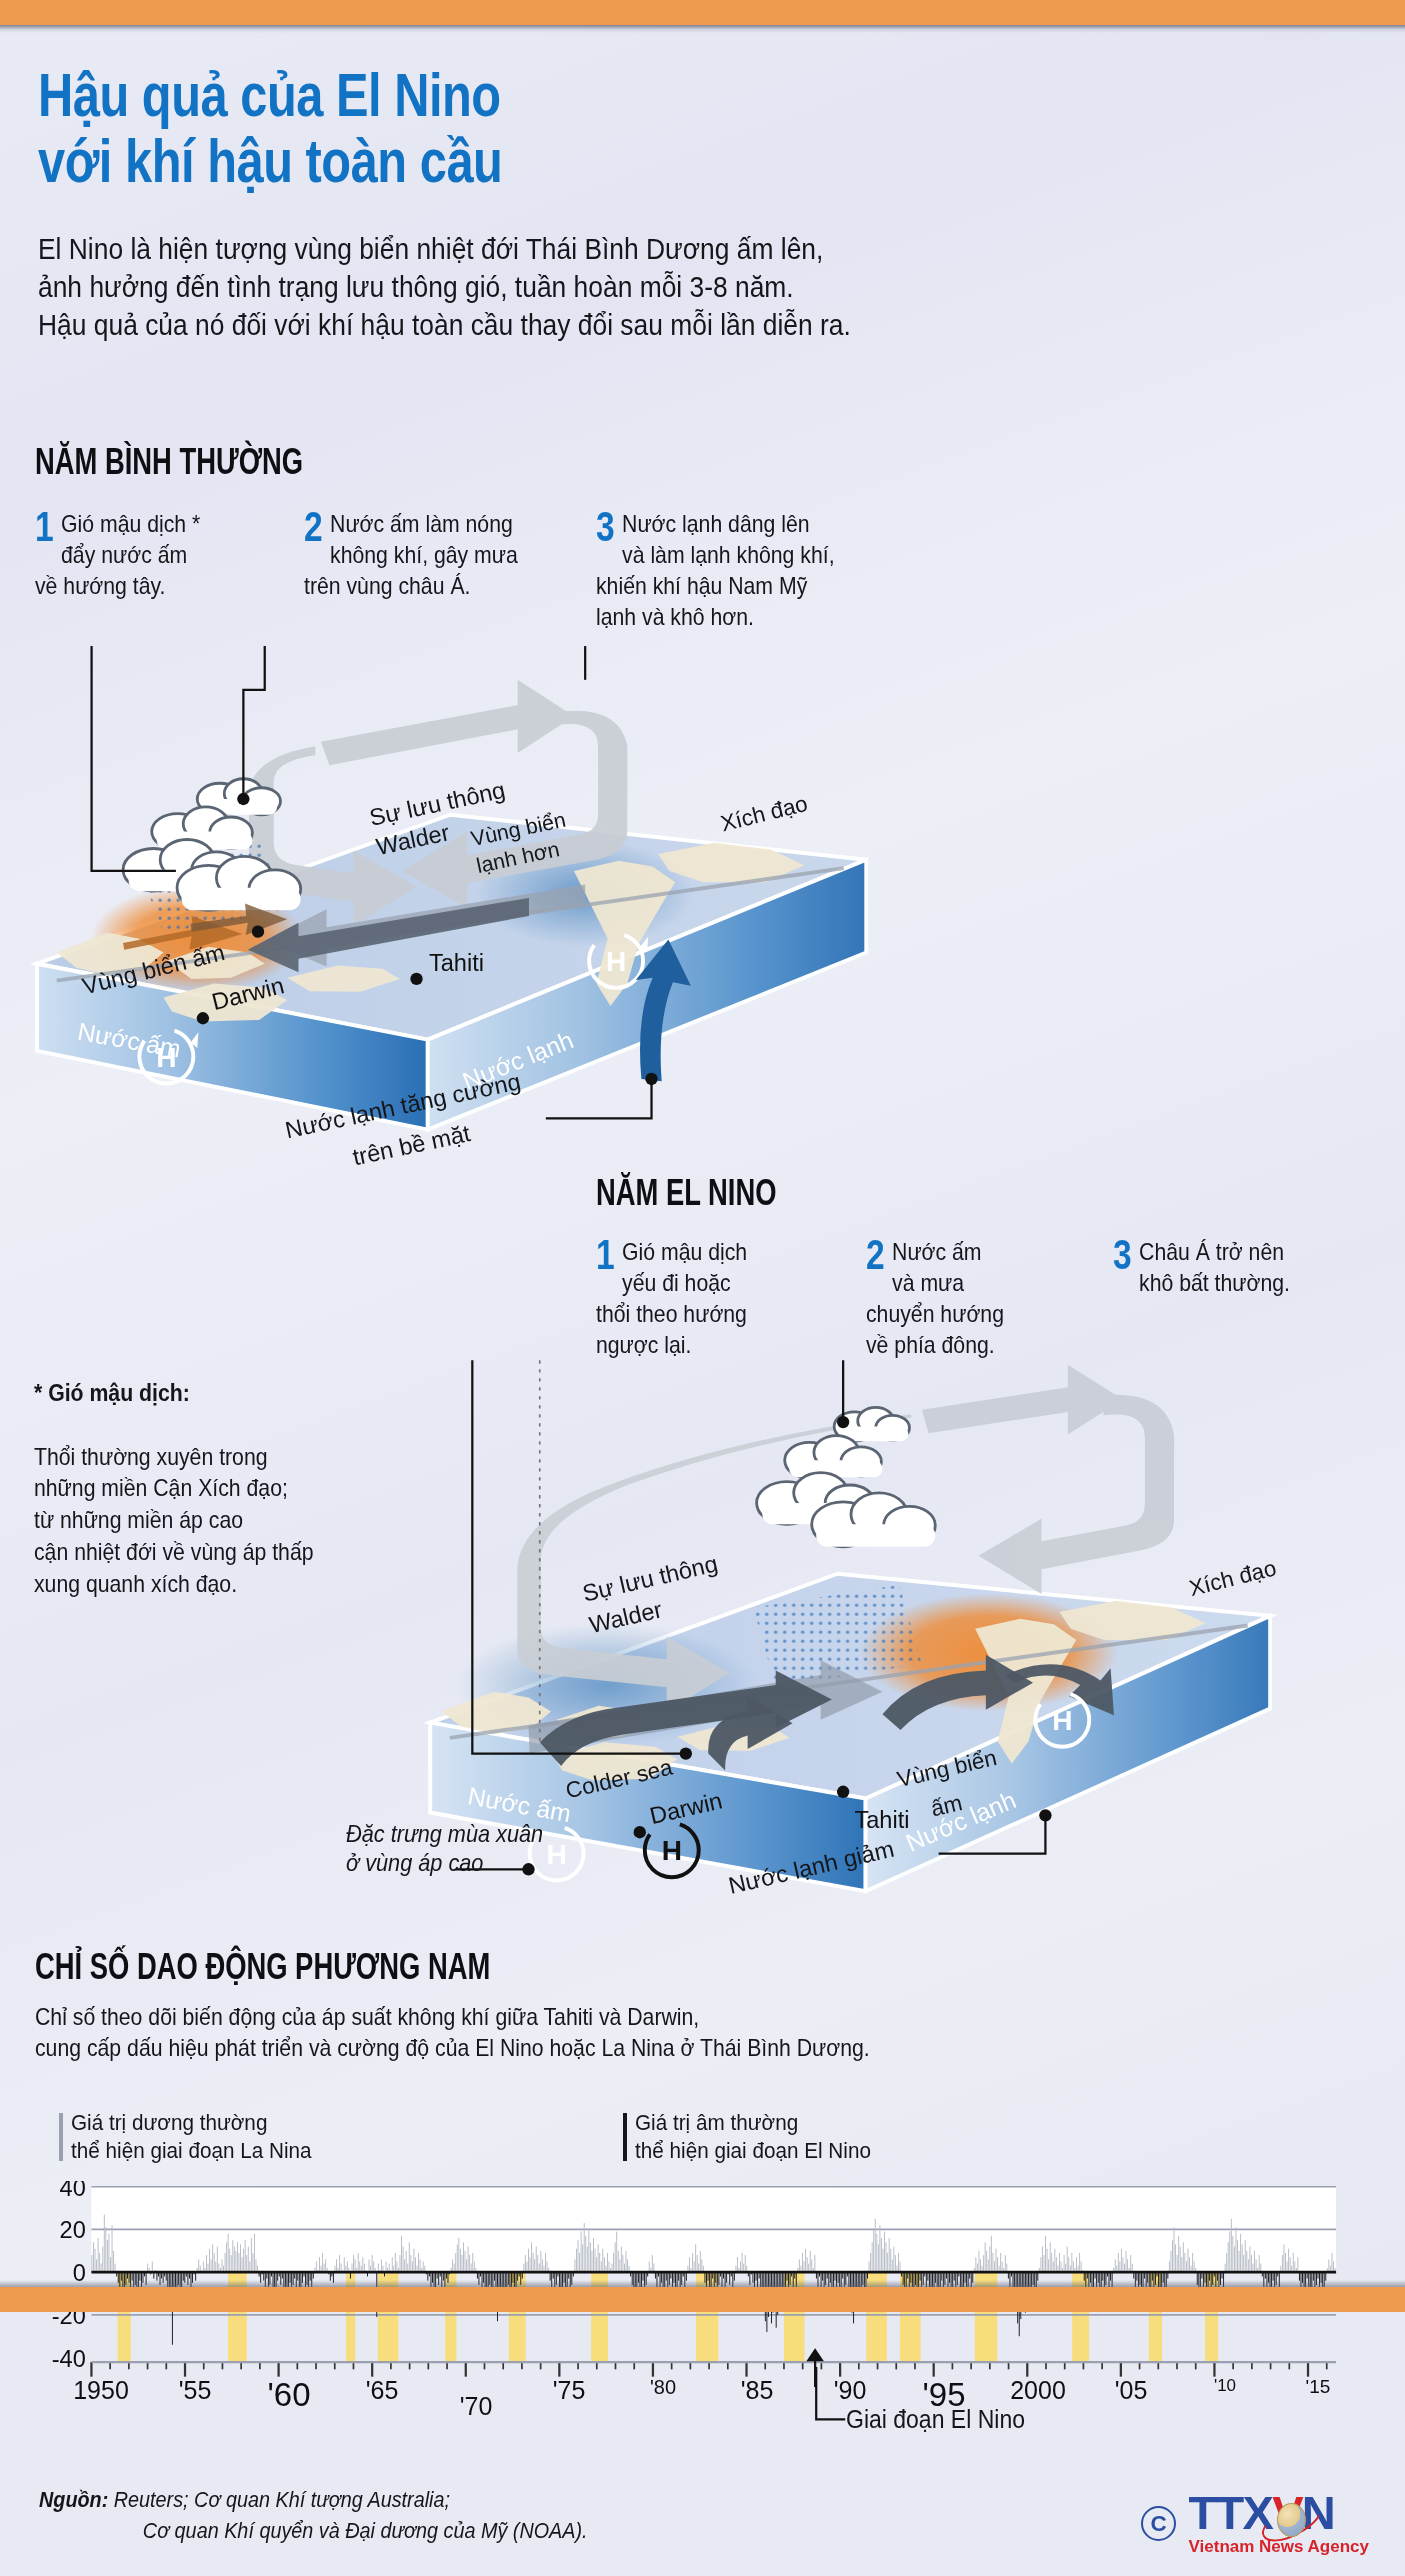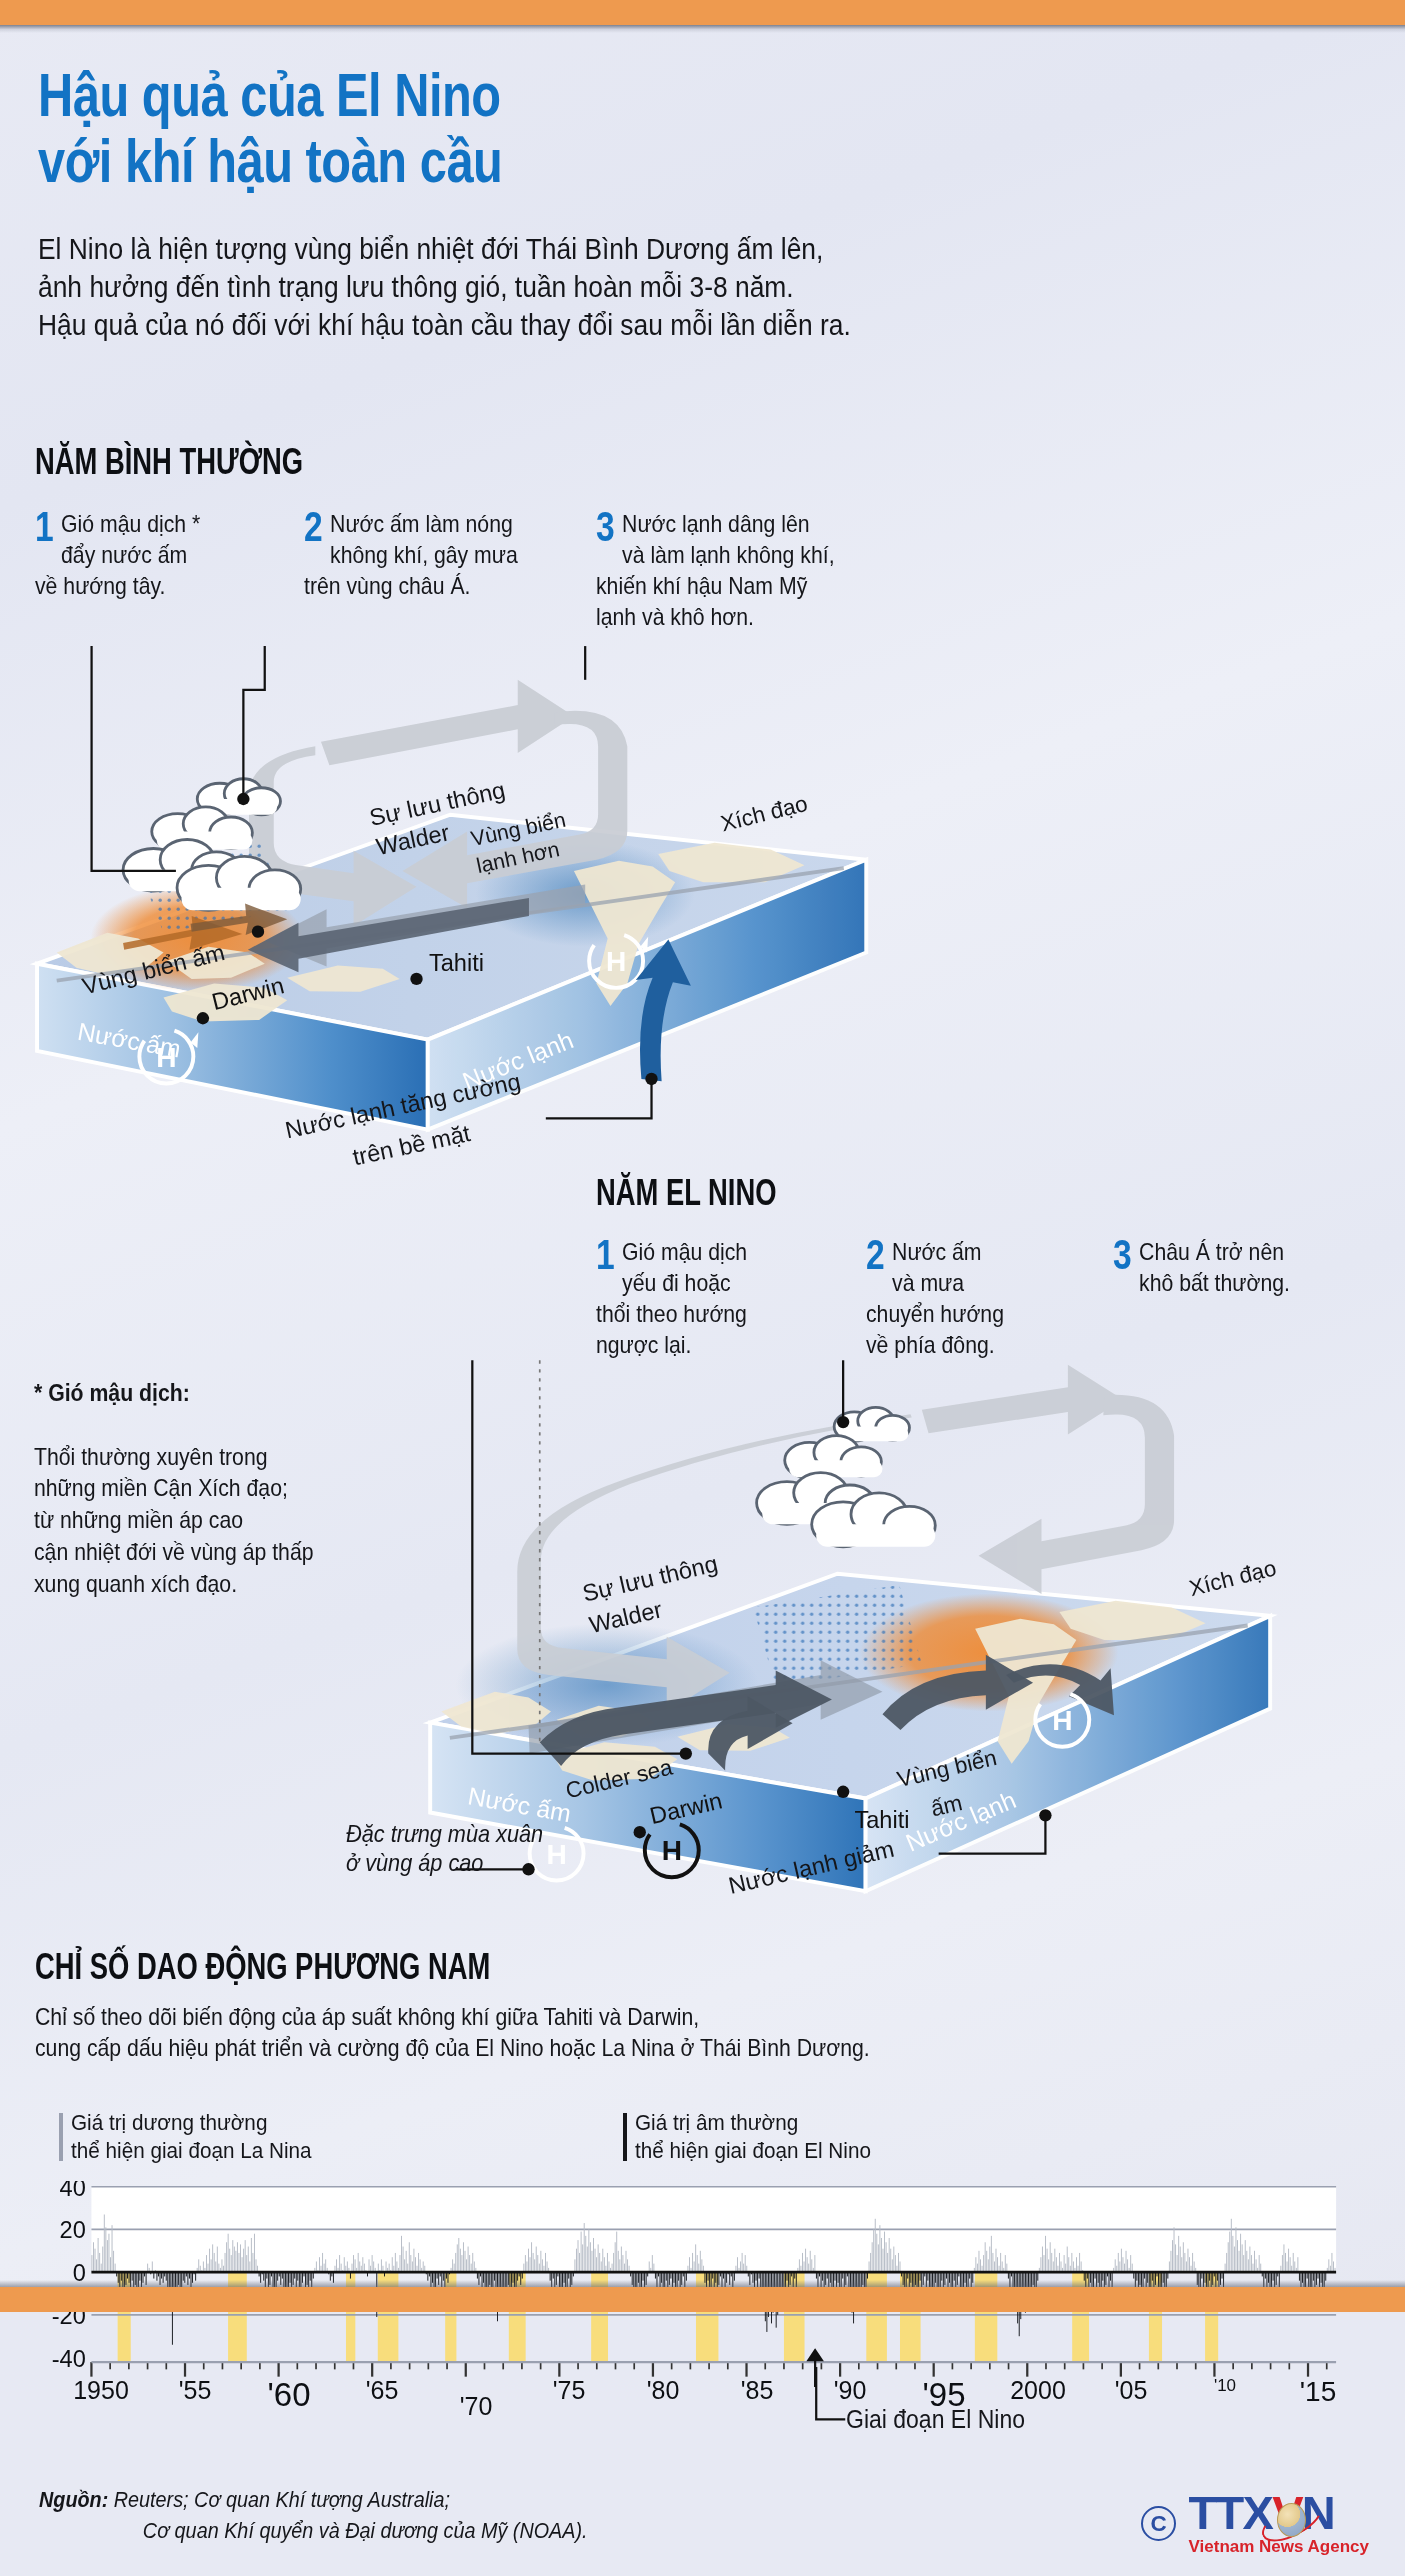--- a/index.html
+++ b/index.html
@@ -1399,28 +1399,28 @@
     </svg>
   </div>
 
   <div id="soi-xlabels" style="position:absolute; left:34px; top:2376px; width:1343px; height:39px;">
       <div style="position: absolute; font-size: 25px; color: rgb(13, 15, 19); transform: translateX(-50%); white-space: nowrap; left: 67px; top: 0px;">1950</div>
       <div style="position: absolute; font-size: 25px; color: rgb(13, 15, 19); transform: translateX(-50%); white-space: nowrap; left: 161px; top: 0px;">'55</div>
       <div style="position: absolute; font-size: 33px; color: rgb(13, 15, 19); transform: translateX(-50%); white-space: nowrap; left: 255px; top: 0px;">'60</div>
       <div style="position: absolute; font-size: 25px; color: rgb(13, 15, 19); transform: translateX(-50%); white-space: nowrap; left: 348px; top: 0px;">'65</div>
       <div style="position: absolute; font-size: 25px; color: rgb(13, 15, 19); transform: translateX(-50%); white-space: nowrap; left: 442px; top: 16px;">'70</div>
       <div style="position: absolute; font-size: 25px; color: rgb(13, 15, 19); transform: translateX(-50%); white-space: nowrap; left: 535px; top: 0px;">'75</div>
-      <div style="position: absolute; font-size: 25px; color: rgb(13, 15, 19); transform: translateX(-50%); white-space: nowrap; left: 629px; top: 0px;">'80</div>
+      <div style="position: absolute; font-size: 20px; color: rgb(13, 15, 19); transform: translateX(-50%); white-space: nowrap; left: 629px; top: 0px;">'80</div>
       <div style="position: absolute; font-size: 25px; color: rgb(13, 15, 19); transform: translateX(-50%); white-space: nowrap; left: 723px; top: 0px;">'85</div>
       <div style="position: absolute; font-size: 25px; color: rgb(13, 15, 19); transform: translateX(-50%); white-space: nowrap; left: 816px; top: 0px;">'90</div>
       <div style="position: absolute; font-size: 33px; color: rgb(13, 15, 19); transform: translateX(-50%); white-space: nowrap; left: 910px; top: 0px;">'95</div>
       <div style="position: absolute; font-size: 25px; color: rgb(13, 15, 19); transform: translateX(-50%); white-space: nowrap; left: 1004px; top: 0px;">2000</div>
       <div style="position: absolute; font-size: 25px; color: rgb(13, 15, 19); transform: translateX(-50%); white-space: nowrap; left: 1097px; top: 0px;">'05</div>
       <div style="position: absolute; font-size: 17px; color: rgb(13, 15, 19); transform: translateX(-50%); white-space: nowrap; left: 1191px; top: 0px; text-align: center;">'10</div>
-      <div style="position: absolute; font-size: 28px; color: rgb(13, 15, 19); transform: translateX(-50%); white-space: nowrap; left: 1284px; top: 0px;">'15</div>
+      <div style="position: absolute; font-size: 19px; color: rgb(13, 15, 19); transform: translateX(-50%); white-space: nowrap; left: 1284px; top: 0px;">'15</div>
     </div>
 
   <div style="position:absolute; left:811px; top:2367px; width:236px; height:67px;">
     <svg width="236" height="67" viewBox="0 0 420 120">
       <path d="M8,0 L8,94 L60,94" stroke="#111" stroke-width="4" fill="none"></path>
     </svg>
   </div>
   <div style="position:absolute; left:846px; top:2405px; font-size:25px; color:#15161a; transform:scaleX(.92); transform-origin:left top; white-space:nowrap;">Giai đoạn El Nino</div>
   <div style="position:absolute; left:805px; top:2348px;">
     <svg width="22.5" height="39" viewBox="0 0 40 70">

